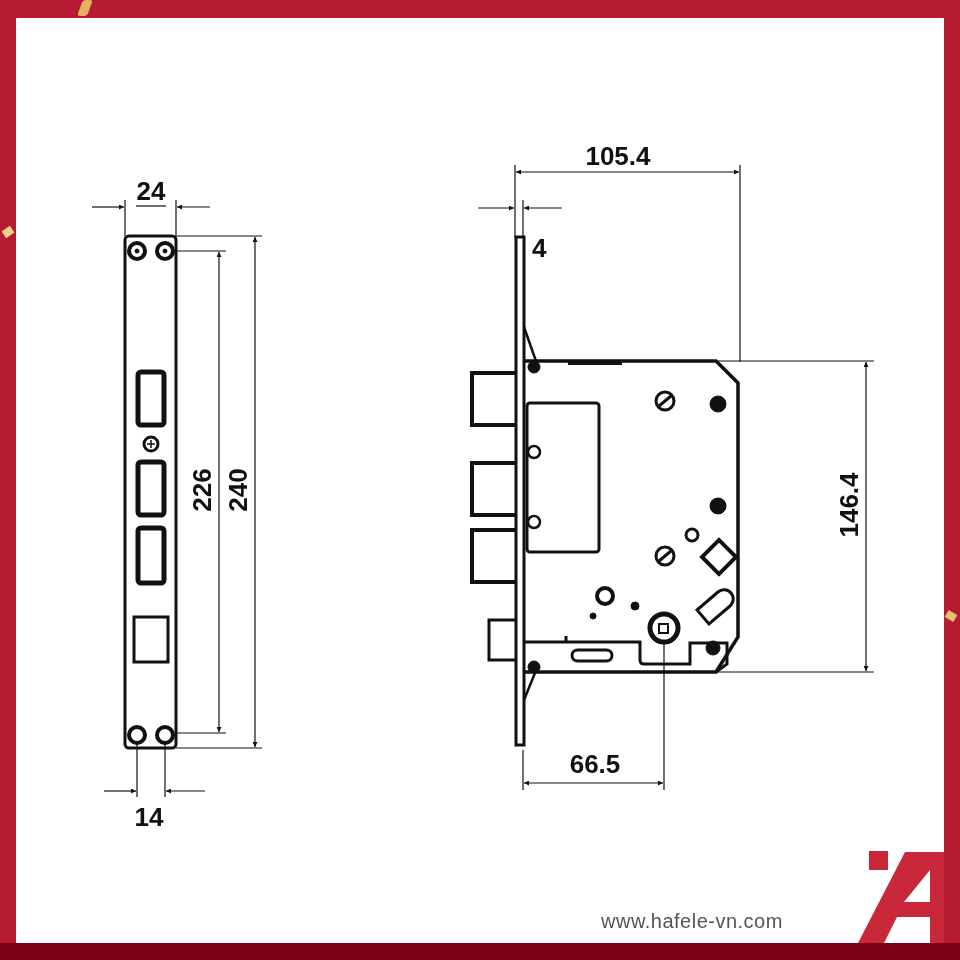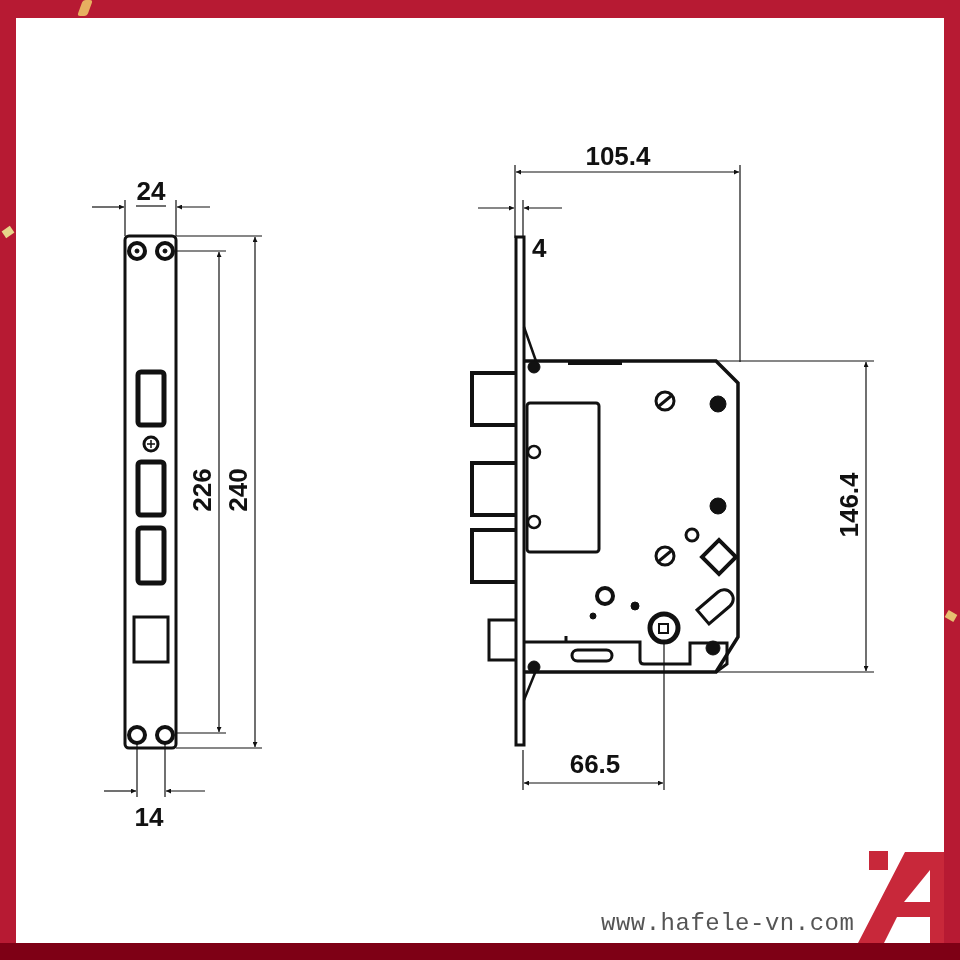--- a/index.html
+++ b/index.html
@@ -2,21 +2,21 @@
 <html><head>
 <meta charset="utf-8">
 <style>
   html,body{margin:0;padding:0;}
   body{width:960px;height:960px;position:relative;overflow:hidden;background:#b71a33;font-family:"Liberation Sans",sans-serif;}
   .frame-top{position:absolute;left:0;top:0;width:960px;height:18px;background:#b71a33;}
   .frame-bottom{position:absolute;left:0;top:943px;width:960px;height:17px;background:#7e0015;}
   .canvas{position:absolute;left:16px;top:18px;width:928px;height:925px;background:#ffffff;}
   svg.drawing{position:absolute;left:0;top:0;width:960px;height:960px;}
   .dim{font-family:"Liberation Sans",sans-serif;font-weight:bold;fill:#111;}
-  .url{position:absolute;left:601px;top:910px;font-size:24px;color:#555;letter-spacing:0.5px;font-family:Liberation Mono, monospace;}
+  .url{position:absolute;left:601px;top:910px;font-size:20px;color:#555;letter-spacing:0.5px;font-family:Liberation Sans, sans-serif;}
   .confetti{position:absolute;}
 </style>
 </head>
 <body>
 
 <div class="frame-top"></div>
 <div class="canvas"></div>
 <div class="frame-bottom"></div>
 
 <div class="confetti" style="left:80px;top:0;width:10px;height:16px;background:#e7b060;transform:skewX(-20deg);border-radius:3px;"></div>

